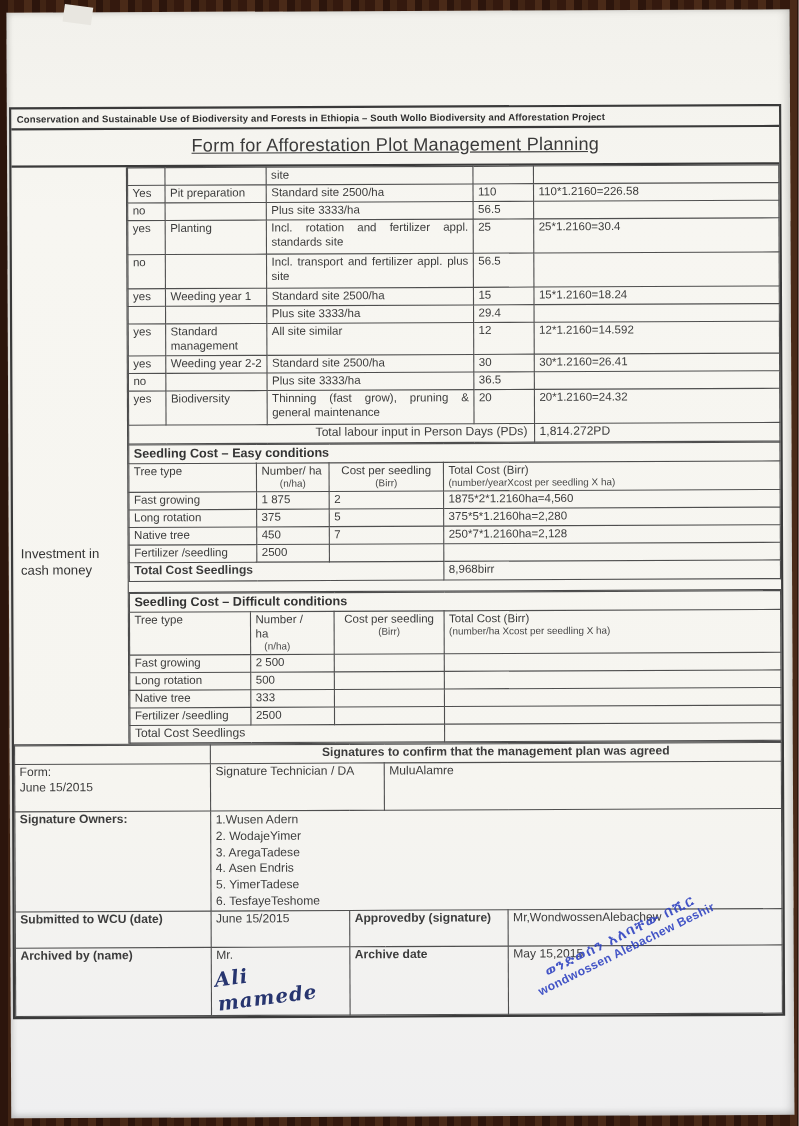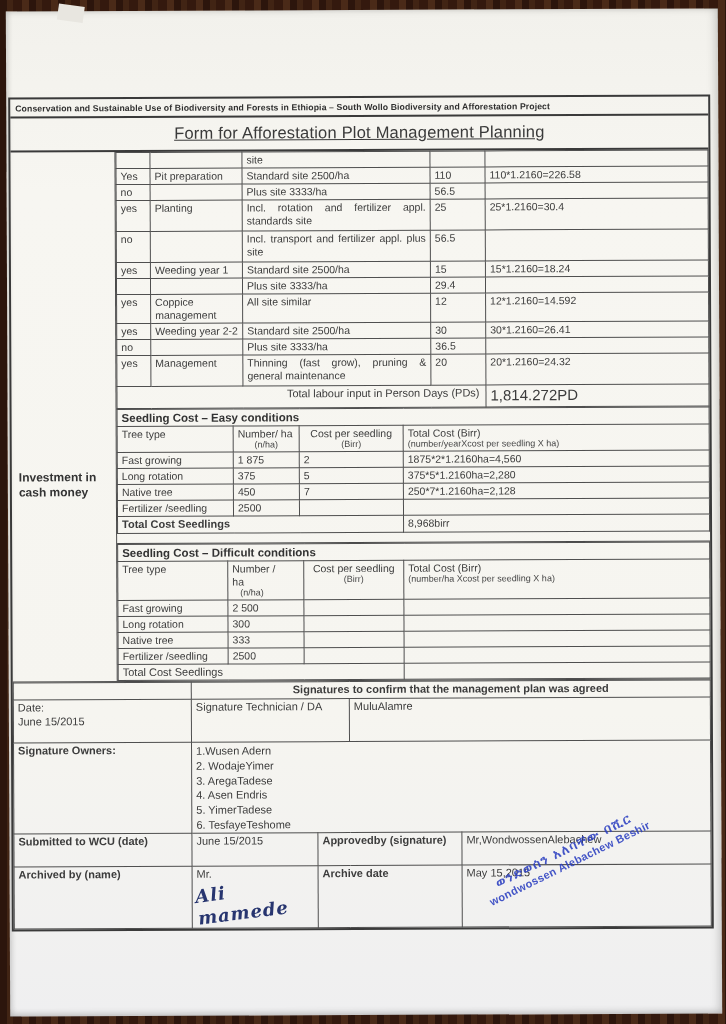--- a/index.html
+++ b/index.html
@@ -27,21 +27,21 @@
   }
   .title-row{
     padding:6px 0 7px 0;border-bottom:2px solid #3a3a3a;text-align:center;
   }
   .title-row span{
     font-size:16.5px;color:#3a3a3a;text-decoration:underline;letter-spacing:.2px;
   }
   .main-flex{display:flex;border-bottom:1px solid #4a4a4a;}
   .left-col{width:104px;border-right:1.5px solid #4a4a4a;position:relative;flex:none;}
   .left-col .inv{
-    position:absolute;top:318px;left:7px;font-weight:bold;font-size:12px;line-height:1.25;color:#333;
+    position:absolute;top:344px;left:7px;font-weight:normal;font-size:12px;line-height:1.25;color:#333;
   }
   .right-col{flex:1;min-width:0;}
   table{border-collapse:collapse;width:100%;table-layout:fixed;}
   td{
     border:1px solid #4f4f4f;padding:1px 4px;vertical-align:top;
     font-size:10.5px;line-height:1.24;color:#3c3c3c;overflow:hidden;
   }
   .labour td.site-desc{text-align:justify;}
   .sub{font-size:9px;line-height:1.1;color:#474747;}
   .ctr{text-align:center;}
@@ -136,49 +136,49 @@
           </tr>
           <tr>
             <td></td>
             <td></td>
             <td>Plus site 3333/ha</td>
             <td>29.4</td>
             <td></td>
           </tr>
           <tr>
             <td>yes</td>
-            <td>Coppice management</td>
+            <td>Standard management</td>
             <td>All site similar</td>
             <td>12</td>
             <td>12*1.2160=14.592</td>
           </tr>
           <tr>
             <td>yes</td>
             <td>Weeding year 2-2</td>
             <td>Standard site 2500/ha</td>
             <td>30</td>
             <td>30*1.2160=26.41</td>
           </tr>
           <tr>
             <td>no</td>
             <td></td>
             <td>Plus site 3333/ha</td>
             <td>36.5</td>
             <td></td>
           </tr>
           <tr>
             <td style="height:28px">yes</td>
-            <td>Management</td>
+            <td>Biodiversity</td>
             <td class="site-desc">Thinning (fast grow), pruning &amp; general maintenance</td>
             <td>20</td>
             <td>20*1.2160=24.32</td>
           </tr>
           <tr>
             <td colspan="4" class="rt" style="font-size:11px;padding-right:6px">Total labour input in Person Days (PDs)</td>
-            <td style="font-size:15px">1,814.272PD</td>
+            <td style="font-size:11px">1,814.272PD</td>
           </tr>
         </tbody>
           </table>
 
         <table>
           <colgroup>
               <col style="width:116px">
               <col style="width:66px">
               <col style="width:104px">
               <col>
@@ -262,21 +262,21 @@
             </td>
           </tr>
           <tr>
             <td>Fast growing</td>
             <td>2 500</td>
             <td></td>
             <td></td>
           </tr>
           <tr>
             <td>Long rotation</td>
-            <td>300</td>
+            <td>500</td>
             <td></td>
             <td></td>
           </tr>
           <tr>
             <td>Native tree</td>
             <td>333</td>
             <td></td>
             <td></td>
           </tr>
           <tr>
@@ -303,21 +303,21 @@
           <col style="width:112px">
           <col>
         </colgroup>
       <tbody>
           <tr>
         <td style="height:14px"></td>
         <td colspan="4" class="bold ctr">Signatures to confirm that the management plan was agreed</td>
       </tr>
       <tr>
         <td style="height:40px">
-          <div>Date:</div>
+          <div>Form:</div>
           <div>June 15/2015</div>
         </td>
         <td colspan="2" style="text-align:justify">Signature Technician / DA</td>
         <td colspan="2">MuluAlamre</td>
       </tr>
       <tr>
         <td style="height:88px" class="bold">Signature Owners:</td>
         <td colspan="4" class="owners">
           <div>1.Wusen Adern</div>
           <div>2. WodajeYimer</div>

